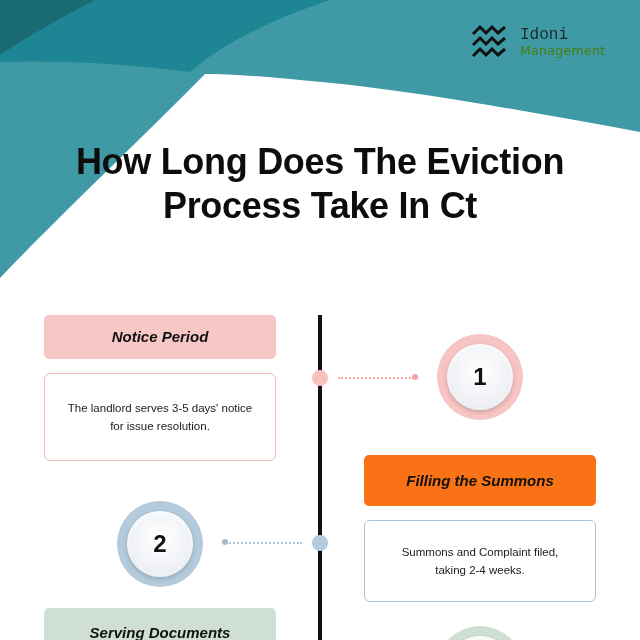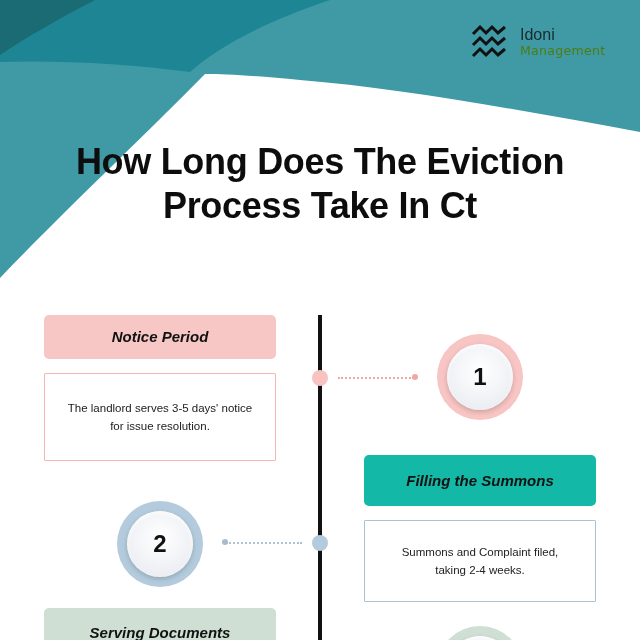--- a/index.html
+++ b/index.html
@@ -1,27 +1,27 @@
 <!DOCTYPE html>
 <html><head>
 <meta charset="utf-8">
 <style>
   html, body { margin:0; padding:0; }
   body { width:640px; height:640px; overflow:hidden; position:relative; background:#ffffff; font-family:"DejaVu Sans", sans-serif; }
   .bg { position:absolute; left:0; top:0; width:640px; height:640px; }
   .logo { position:absolute; left:470px; top:24px; display:flex; align-items:center; }
   .logo svg { width:38px; height:36px; }
   .logo-text { margin-left:12px; line-height:1.15; }
-  .logo-name { font-family:Liberation Sans, sans-serif; font-size:16px; color:#1b2a2e; }
+  .logo-name { font-family:Liberation Mono, monospace; font-size:16px; color:#1b2a2e; }
   .logo-sub { font-family:"DejaVu Sans", sans-serif; font-size:12.5px; color:#4d7c0f; letter-spacing:0.3px; }
   .title { position:absolute; left:0; width:640px; top:140px; text-align:center; font-family:"Liberation Sans", sans-serif; font-weight:bold; font-size:36px; line-height:44px; color:#0d0d0d; letter-spacing:-0.3px; }
   .timeline { position:absolute; left:318px; top:315px; width:4px; height:330px; background:#111; }
   .dot { position:absolute; width:16px; height:16px; border-radius:50%; }
   .header-box { position:absolute; border-radius:5px; display:flex; align-items:center; justify-content:center; text-align:center; font-family:"Liberation Sans", sans-serif; font-weight:bold; font-size:15px; line-height:22px; color:#111;font-style:italic; }
-  .desc-box { position:absolute; background:#fff; border-radius:1px; display:flex; align-items:center; justify-content:center; text-align:center; font-family:"Liberation Sans", sans-serif; font-size:11.5px; line-height:18px; color:#222; padding:0 20px; box-sizing:border-box; }
+  .desc-box { position:absolute; background:#fff; border-radius:6px; display:flex; align-items:center; justify-content:center; text-align:center; font-family:"Liberation Sans", sans-serif; font-size:11.5px; line-height:18px; color:#222; padding:0 20px; box-sizing:border-box; }
   .circle { position:absolute; border-radius:50%; display:flex; align-items:center; justify-content:center; }
   .circle-inner { width:66px; height:66px; border-radius:50%; background:radial-gradient(circle at 50% 40%, #ffffff 0%, #f4f5f8 45%, #e4e7ee 100%); box-shadow: inset 0 2px 4px rgba(255,255,255,0.9), 0 2px 5px rgba(0,0,0,0.18); display:flex; align-items:center; justify-content:center; }
   .circle-num { font-family:"Liberation Sans", sans-serif; font-weight:bold; font-size:24px; color:#111; }
   .connector { position:absolute; height:0; border-top:2px dotted; }
   .end-dot { position:absolute; width:6px; height:6px; border-radius:50%; }
 </style>
 </head>
 <body>
 
 <svg class="bg" viewBox="0 0 640 640" xmlns="http://www.w3.org/2000/svg">
@@ -60,21 +60,21 @@
 </div>
 <div class="dot" style="left:312px; top:370px; background:#f7c2c0;"></div>
 <div class="connector" style="left:338px; top:377px; width:76px; border-color:#f0a8a5;"></div>
 <div class="end-dot" style="left:412px; top:374px; background:#f0a8a5;"></div>
 <div class="circle" style="left:437px; top:334px; width:86px; height:86px; background:#f7c5c3;">
   <div class="circle-inner">
     <span class="circle-num">1</span>
   </div>
 </div>
 
-<div class="header-box" style="left:364px; top:455px; width:232px; height:51px; background:#14b8a6; flex-direction:column;">
+<div class="header-box" style="left:364px; top:455px; width:232px; height:51px; background:#f97316; flex-direction:column;">
   <span>Filling the Summons</span>
 </div>
 <div class="desc-box" style="left:364px; top:520px; width:232px; height:82px; border:1.5px solid #a9c2d4;">
   <span>Summons and Complaint filed, taking 2-4 weeks.</span>
 </div>
 <div class="dot" style="left:312px; top:535px; background:#b3cbdc;"></div>
 <div class="connector" style="left:226px; top:542px; width:76px; border-color:#a9c2d4;"></div>
 <div class="end-dot" style="left:222px; top:539px; background:#a9bccb;"></div>
 <div class="circle" style="left:117px; top:501px; width:86px; height:86px; background:#b3cbdc;">
   <div class="circle-inner">

